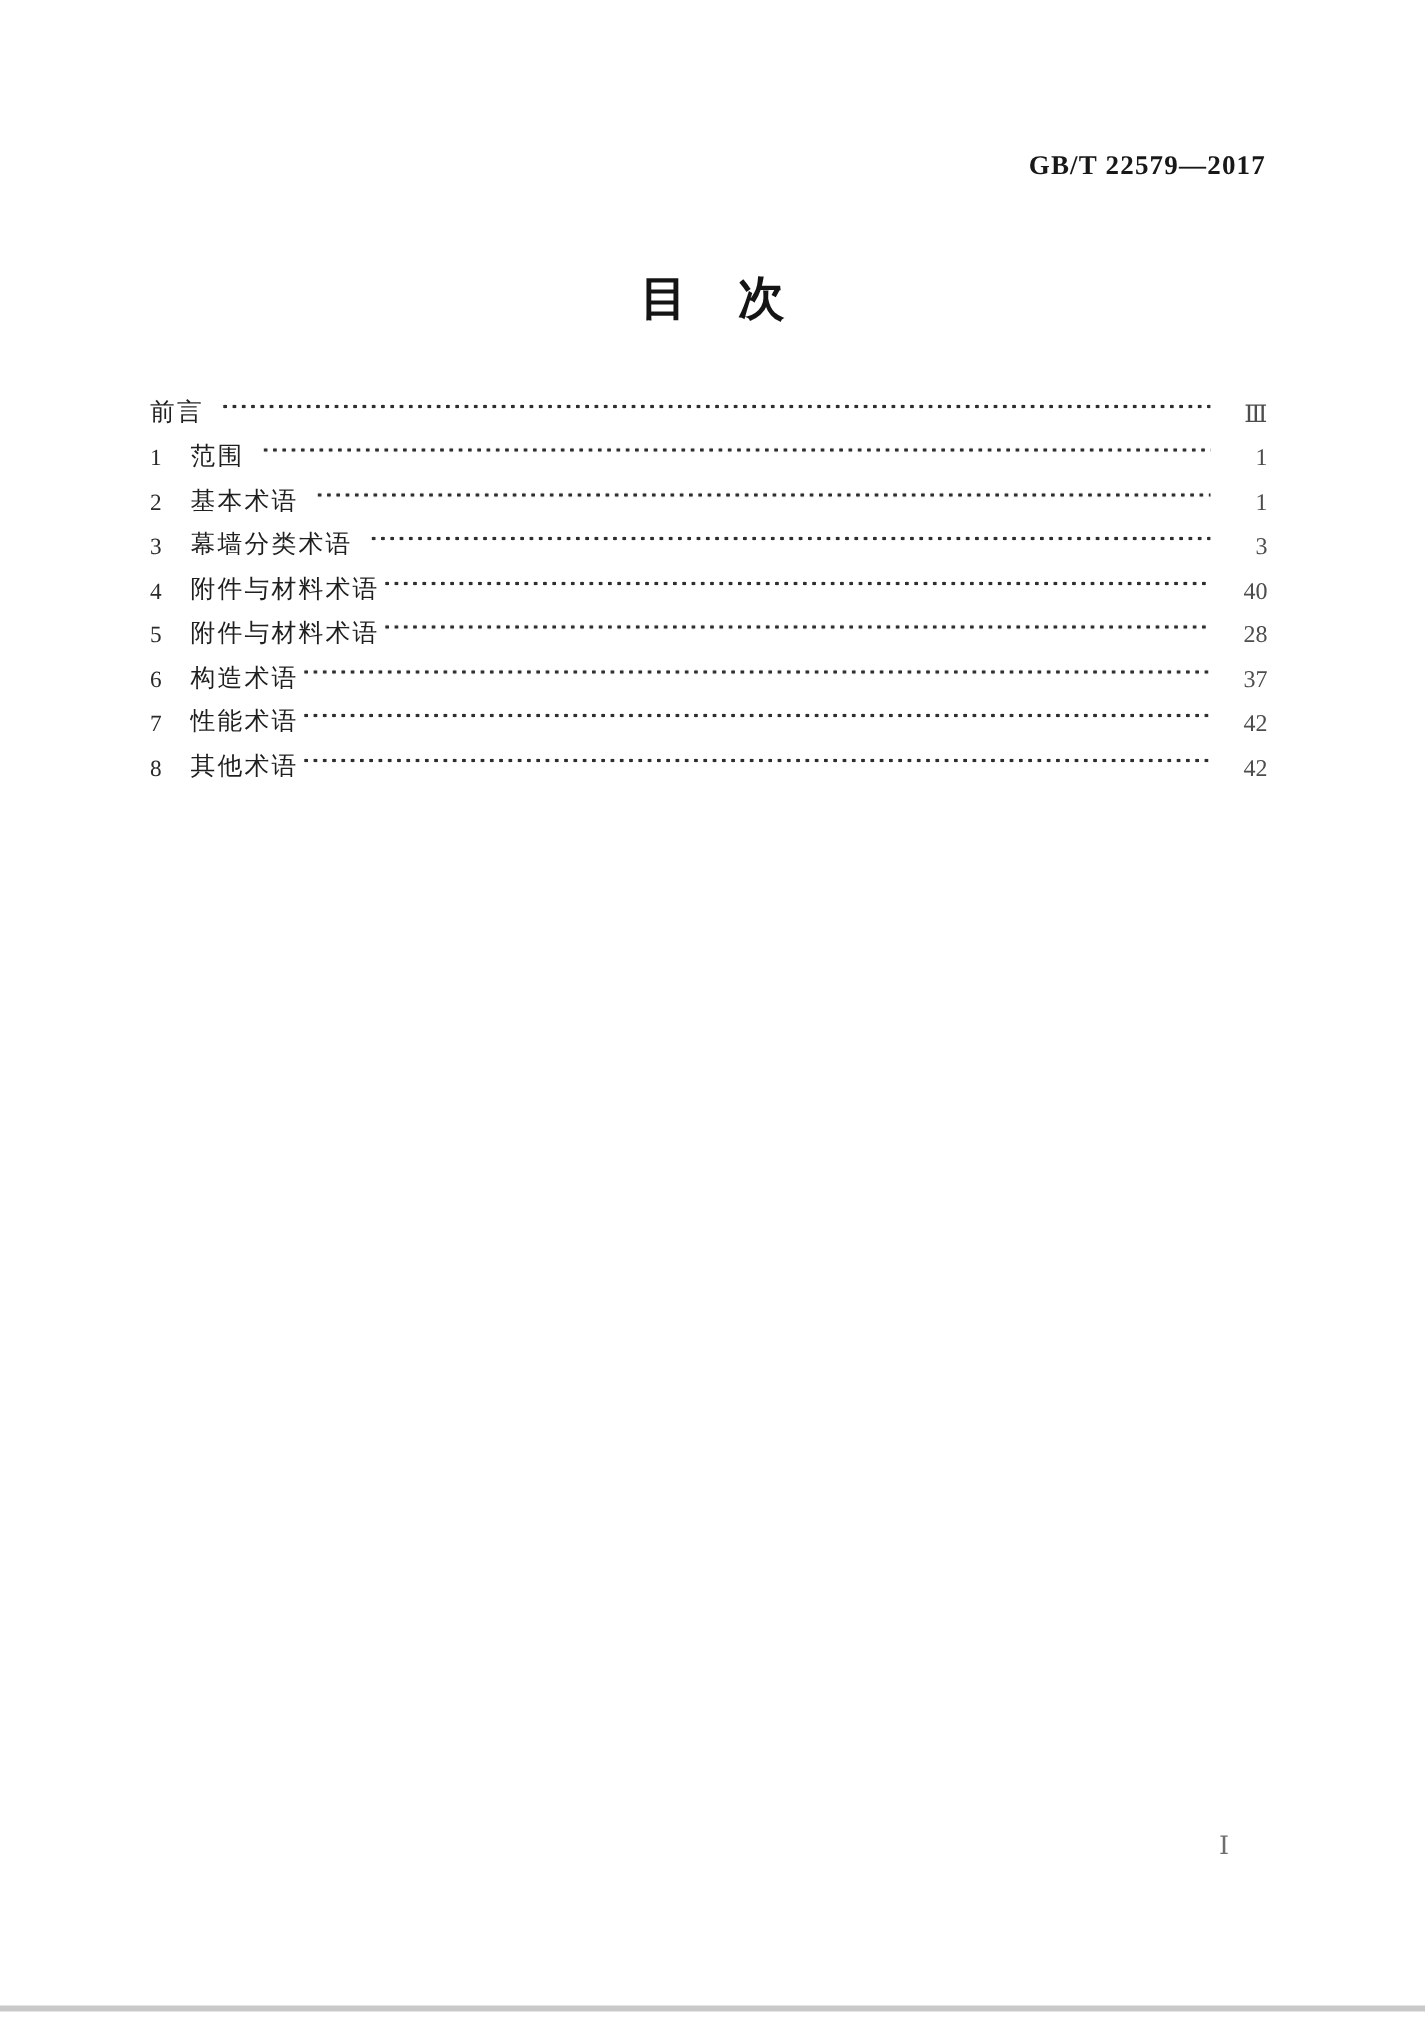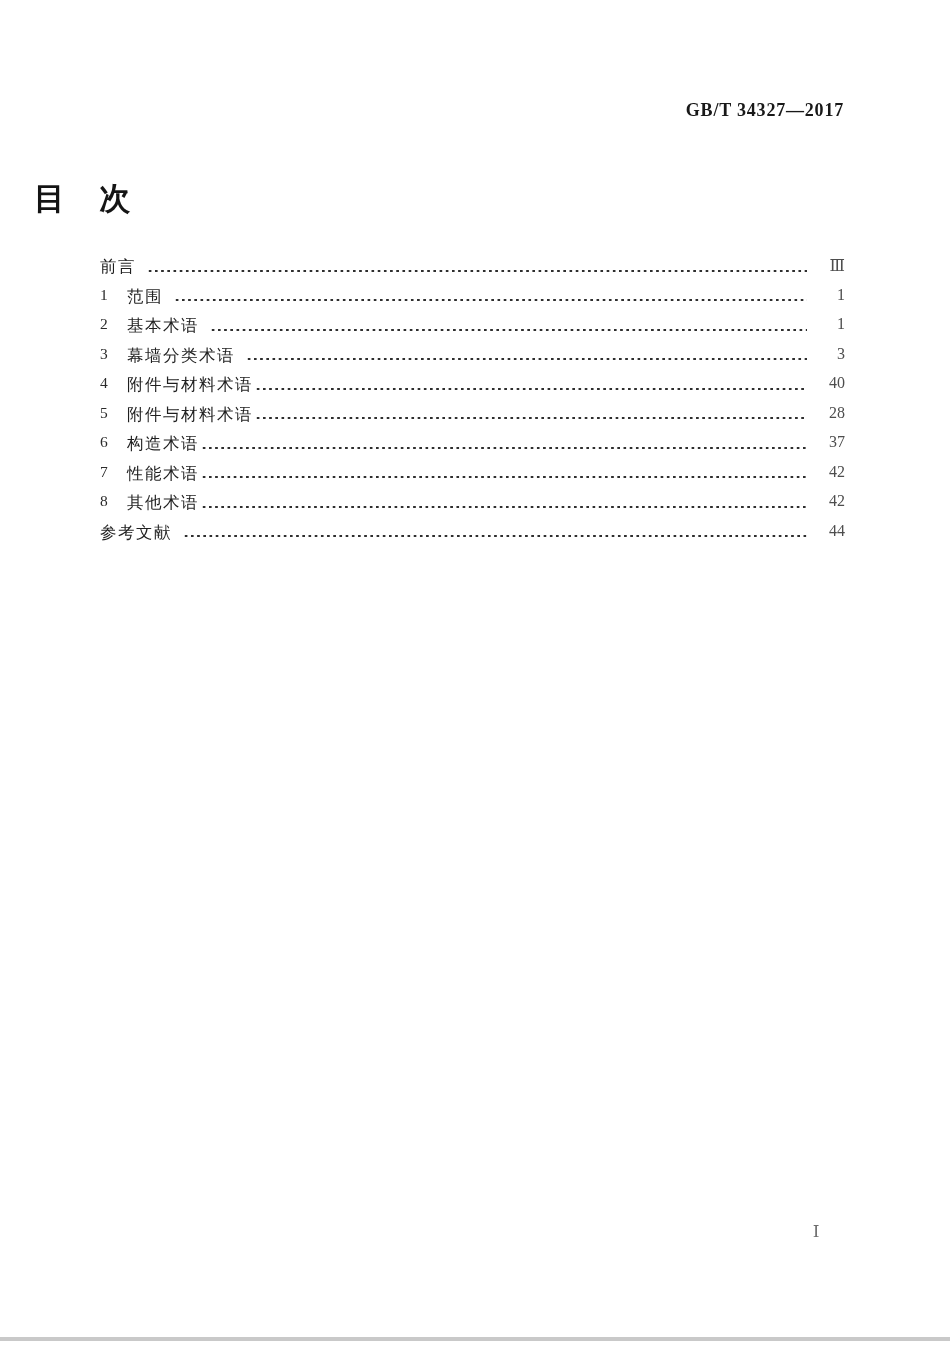--- a/index.html
+++ b/index.html
@@ -22,37 +22,37 @@
     font-size: 18px;
     font-weight: bold;
     letter-spacing: 0.8px;
     color: #181818;
   }
   .page-title {
     position: absolute;
     top: 178px;
     left: 0;
     width: 950px;
-    text-align: left;
+    text-align: center;
     font-size: 31px;
     font-weight: bold;
     color: #141414;
     letter-spacing: 1.1em;
     padding-left: 1.1em;
     box-sizing: border-box;
   }
   .toc {
     position: absolute;
     left: 100px;
     top: 256px;
     width: 745px;
   }
   .toc-row {
     display: flex;
-    align-items: flex-start;
+    align-items: flex-end;
     height: 29.5px;
     font-size: 16.5px;
     white-space: nowrap;
   }
   .toc-num {
     flex: 0 0 auto;
     width: 27px;
     font-size: 15.5px;
     color: #2a2a2a;
   }
@@ -94,21 +94,21 @@
     left: 0;
     top: 1337px;
     width: 950px;
     height: 4px;
     background: #c9c9c9;
   }
 </style>
 </head>
 <body>
 
-<div class="doc-number">GB/T 34327—2017</div>
+<div class="doc-number">GB/T 22579—2017</div>
 
 <div class="page-title">目次</div>
 
 <div class="toc">
 
   <div class="toc-row">
     <span class="toc-label">前言</span>
     <span class="leader"></span>
     <span class="toc-page">Ⅲ</span>
   </div>
@@ -162,24 +162,19 @@
     <span class="toc-page">42</span>
   </div>
 
   <div class="toc-row tight">
     <span class="toc-num">8</span>
     <span class="toc-label">其他术语</span>
     <span class="leader"></span>
     <span class="toc-page">42</span>
   </div>
 
-  <div class="toc-row">
-    <span class="toc-label">参考文献</span>
-    <span class="leader"></span>
-    <span class="toc-page">44</span>
-  </div>
 
 
 </div>
 
 <div class="footer-page">Ⅰ</div>
 
 <div class="scan-strip"></div>
 
 </body></html>

